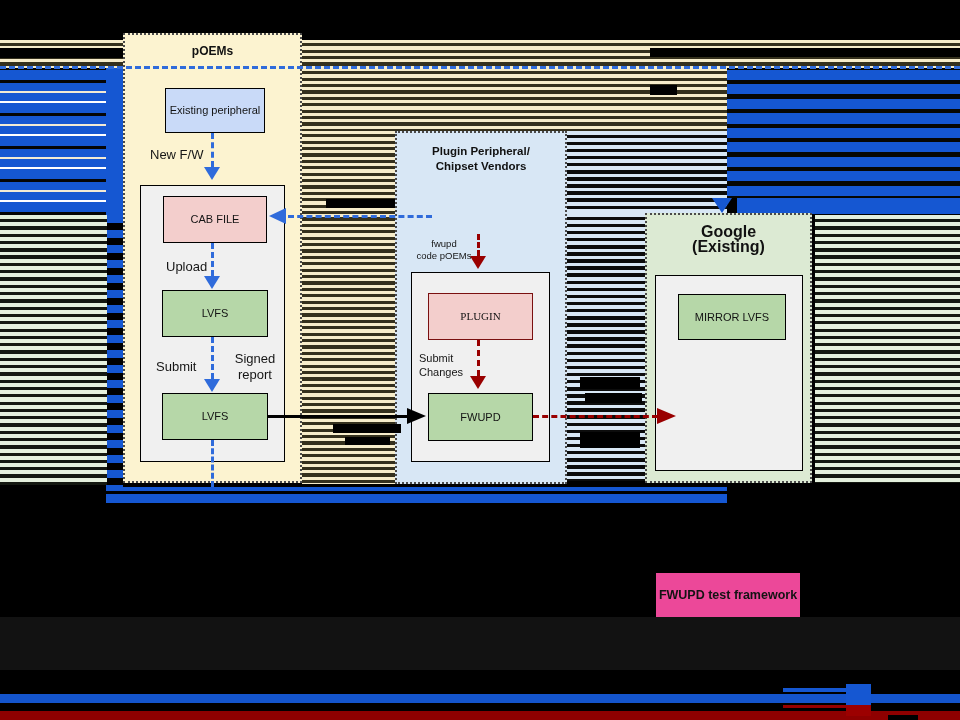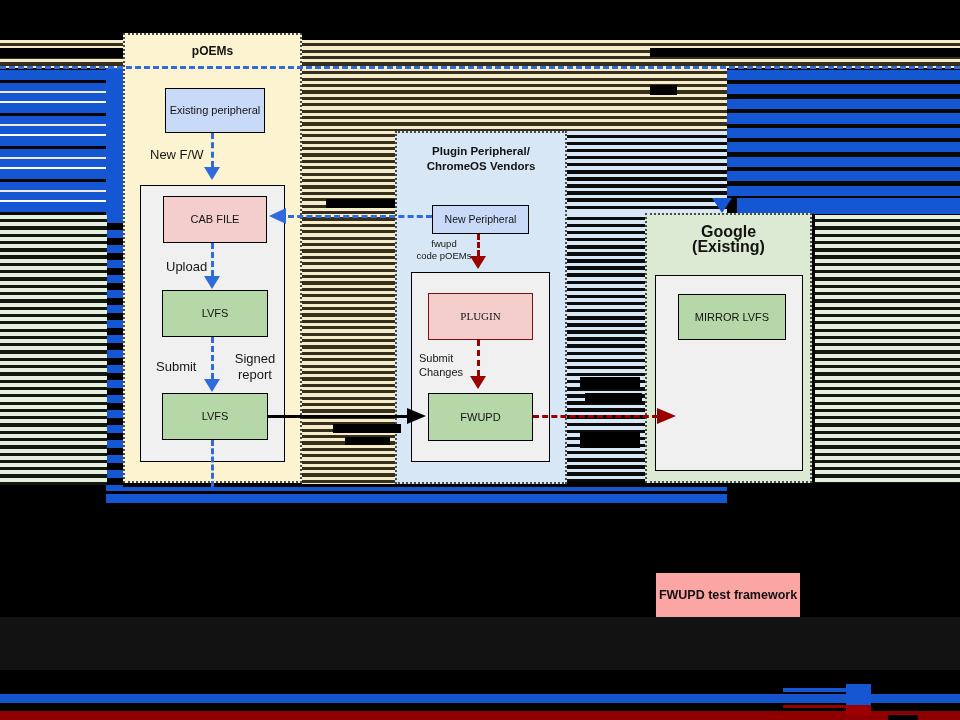--- a/index.html
+++ b/index.html
@@ -67,21 +67,21 @@
   <div class="abs" style="left:712px;top:198px;width:0;height:0;border-left:10px solid transparent;border-right:10px solid transparent;border-top:15px solid #1557d2;"></div>
   <div class="abs stripes-green" style="left:815px;top:215px;width:145px;height:268px;"></div>
 
   <div class="abs panel" style="left:123px;top:33px;width:179px;height:450px;background:#fcf3d0;">
     <div class="panel-title" style="margin-top:9px;">pOEMs</div>
   </div>
 
   <div class="abs panel" style="left:395px;top:131px;width:172px;height:353px;background:#d8e7f5;">
     <div class="panel-title" style="margin-top:11px;font-size:11.5px;">
       <span style="display:block;">Plugin Peripheral/</span>
-      <span style="display:block;">ChromeOS Vendors</span>
+      <span style="display:block;">Chipset Vendors</span>
     </div>
   </div>
 
   <div class="abs panel" style="left:645px;top:213px;width:167px;height:270px;background:#dcead3;">
     <div class="panel-title" style="margin-top:9px;font-size:16px;">
       <span style="display:block;">Google</span>
       <span style="display:block;">(Existing)</span>
     </div>
   </div>
 
@@ -95,23 +95,20 @@
     <span>Existing peripheral</span>
   </div>
   <div class="abs node node-pink" style="left:163px;top:196px;width:104px;height:47px;">
     <span>CAB FILE</span>
   </div>
   <div class="abs node node-green" style="left:162px;top:290px;width:106px;height:47px;">
     <span>LVFS</span>
   </div>
   <div class="abs node node-green" style="left:162px;top:393px;width:106px;height:47px;">
     <span>LVFS</span>
-  </div>
-  <div class="abs node node-blue" style="left:432px;top:205px;width:97px;height:29px;font-size:10.5px;">
-    <span>New Peripheral</span>
   </div>
   <div class="abs node node-pink" style="left:428px;top:293px;width:105px;height:47px;border-color:#7a1010;font-family:Liberation Serif, serif;">
     <span>PLUGIN</span>
   </div>
   <div class="abs node node-green" style="left:428px;top:393px;width:105px;height:48px;">
     <span>FWUPD</span>
   </div>
   <div class="abs node node-green" style="left:678px;top:294px;width:108px;height:46px;">
     <span>MIRROR LVFS</span>
   </div>
@@ -155,21 +152,21 @@
   <div class="abs blob" style="left:333px;top:424px;width:68px;height:9px;"></div>
   <div class="abs blob" style="left:345px;top:437px;width:45px;height:8px;"></div>
   <div class="abs blob" style="left:650px;top:85px;width:27px;height:10px;"></div>
   <div class="abs blob" style="left:580px;top:377px;width:60px;height:12px;"></div>
   <div class="abs blob" style="left:585px;top:393px;width:57px;height:10px;"></div>
   <div class="abs blob" style="left:580px;top:432px;width:60px;height:16px;"></div>
 
   <div class="abs solid-blue" style="left:106px;top:487px;width:621px;height:4px;"></div>
   <div class="abs solid-blue" style="left:106px;top:494px;width:621px;height:9px;"></div>
 
-  <div class="abs" style="left:656px;top:573px;width:144px;height:44px;background:#fca5a5;display:flex;align-items:center;justify-content:center;font-weight:bold;font-size:12.5px;color:#131313;text-align:center;">
+  <div class="abs" style="left:656px;top:573px;width:144px;height:44px;background:#ec4899;display:flex;align-items:center;justify-content:center;font-weight:bold;font-size:12.5px;color:#131313;text-align:center;">
     <span>FWUPD test framework</span>
   </div>
 
   <div class="abs" style="left:0px;top:617px;width:960px;height:53px;background:#121212;"></div>
   <div class="abs" style="left:783px;top:688px;width:63px;height:4px;background:#1557d2;"></div>
   <div class="abs" style="left:0px;top:694px;width:960px;height:9px;background:#1455cd;"></div>
   <div class="abs" style="left:846px;top:684px;width:25px;height:21px;background:#1557d2;"></div>
   <div class="abs" style="left:783px;top:705px;width:63px;height:3px;background:#960000;"></div>
   <div class="abs solid-black" style="left:871px;top:703px;width:30px;height:9px;"></div>
   <div class="abs" style="left:0px;top:711px;width:960px;height:9px;background:#8e0000;"></div>

